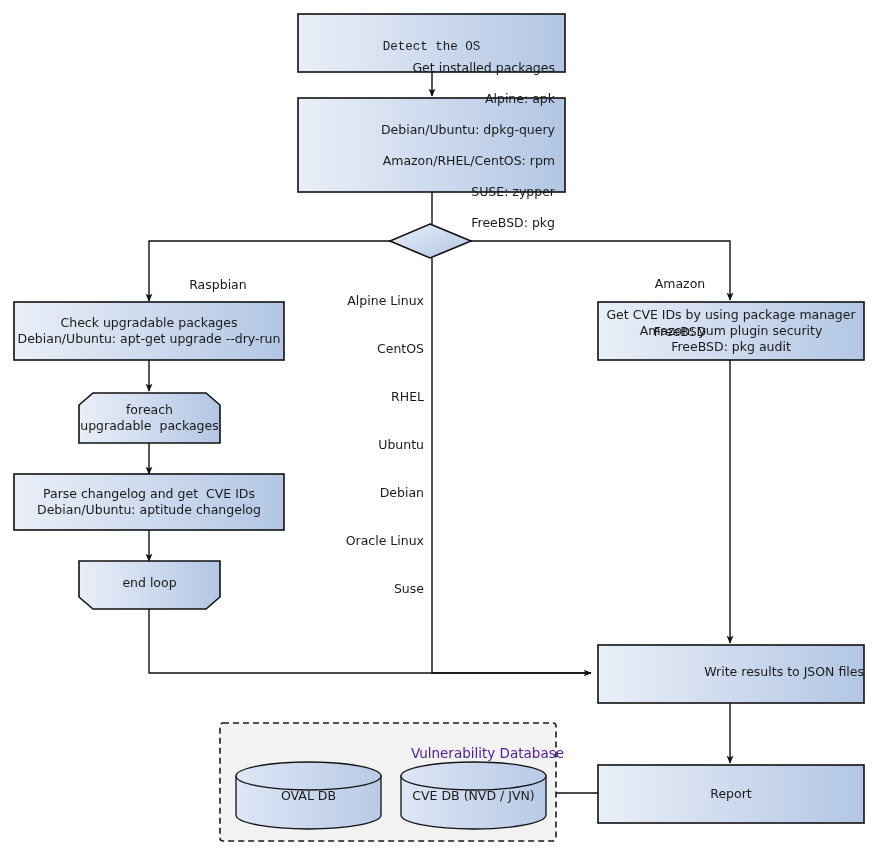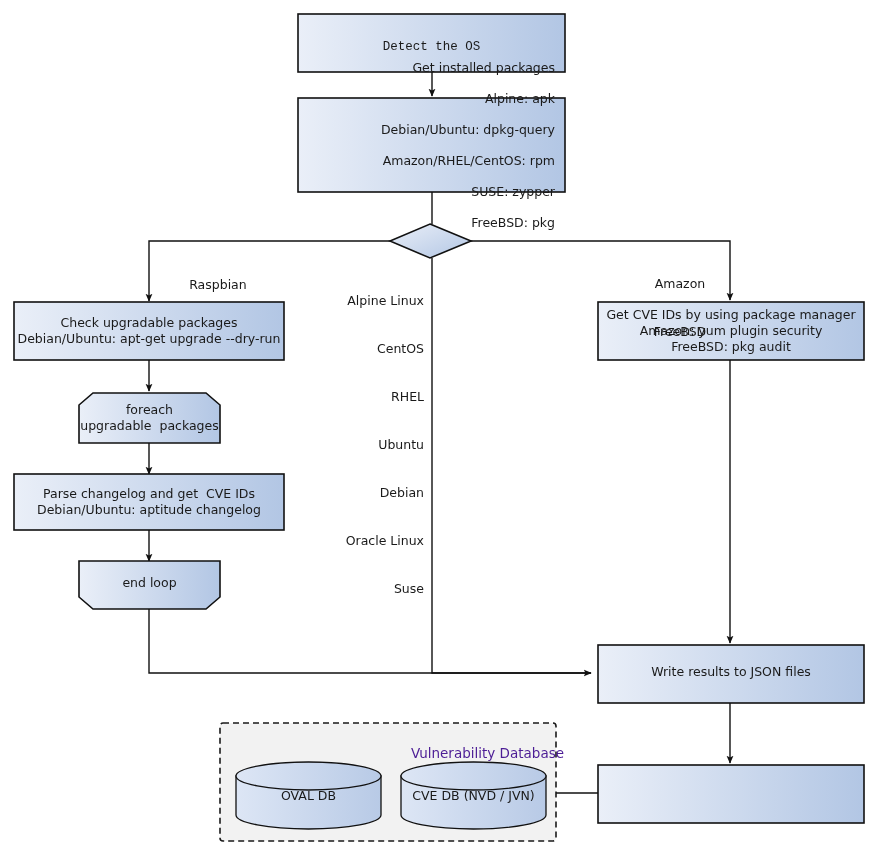--- a/index.html
+++ b/index.html
@@ -189,24 +189,27 @@
   <div class="node-label align-center" style="left:79px; top:561px; width:141px; height:44px;">
     <span>end loop</span>
   </div>
 
   <div class="node-label align-center" style="left:598px; top:302px; width:266px; height:58px;">
     <span>Get CVE IDs by using package manager</span>
     <span>Amazon: yum plugin security</span>
     <span>FreeBSD: pkg audit</span>
   </div>
 
-  <div class="node-label align-center" style="left:598px; top:645px; width:266px; height:53px;">
+  <div class="node-label align-center" style="left:598px; top:645px; width:266px; height:53px;align-items:flex-end;">
     <span>Write results to JSON files</span>
   </div>
 
+  <div class="node-label align-center" style="left:598px; top:765px; width:266px; height:58px;">
+    <span>Report</span>
+  </div>
 
   <div class="group-title" style="left:232px; top:729px; width:332px;">
     <span>Vulnerability Database</span>
   </div>
 
   <div class="node-label align-center" style="left:236px; top:776px; width:145px; height:39px;">
     <span>OVAL DB</span>
   </div>
 
   <div class="node-label align-center" style="left:401px; top:776px; width:145px; height:39px;">

